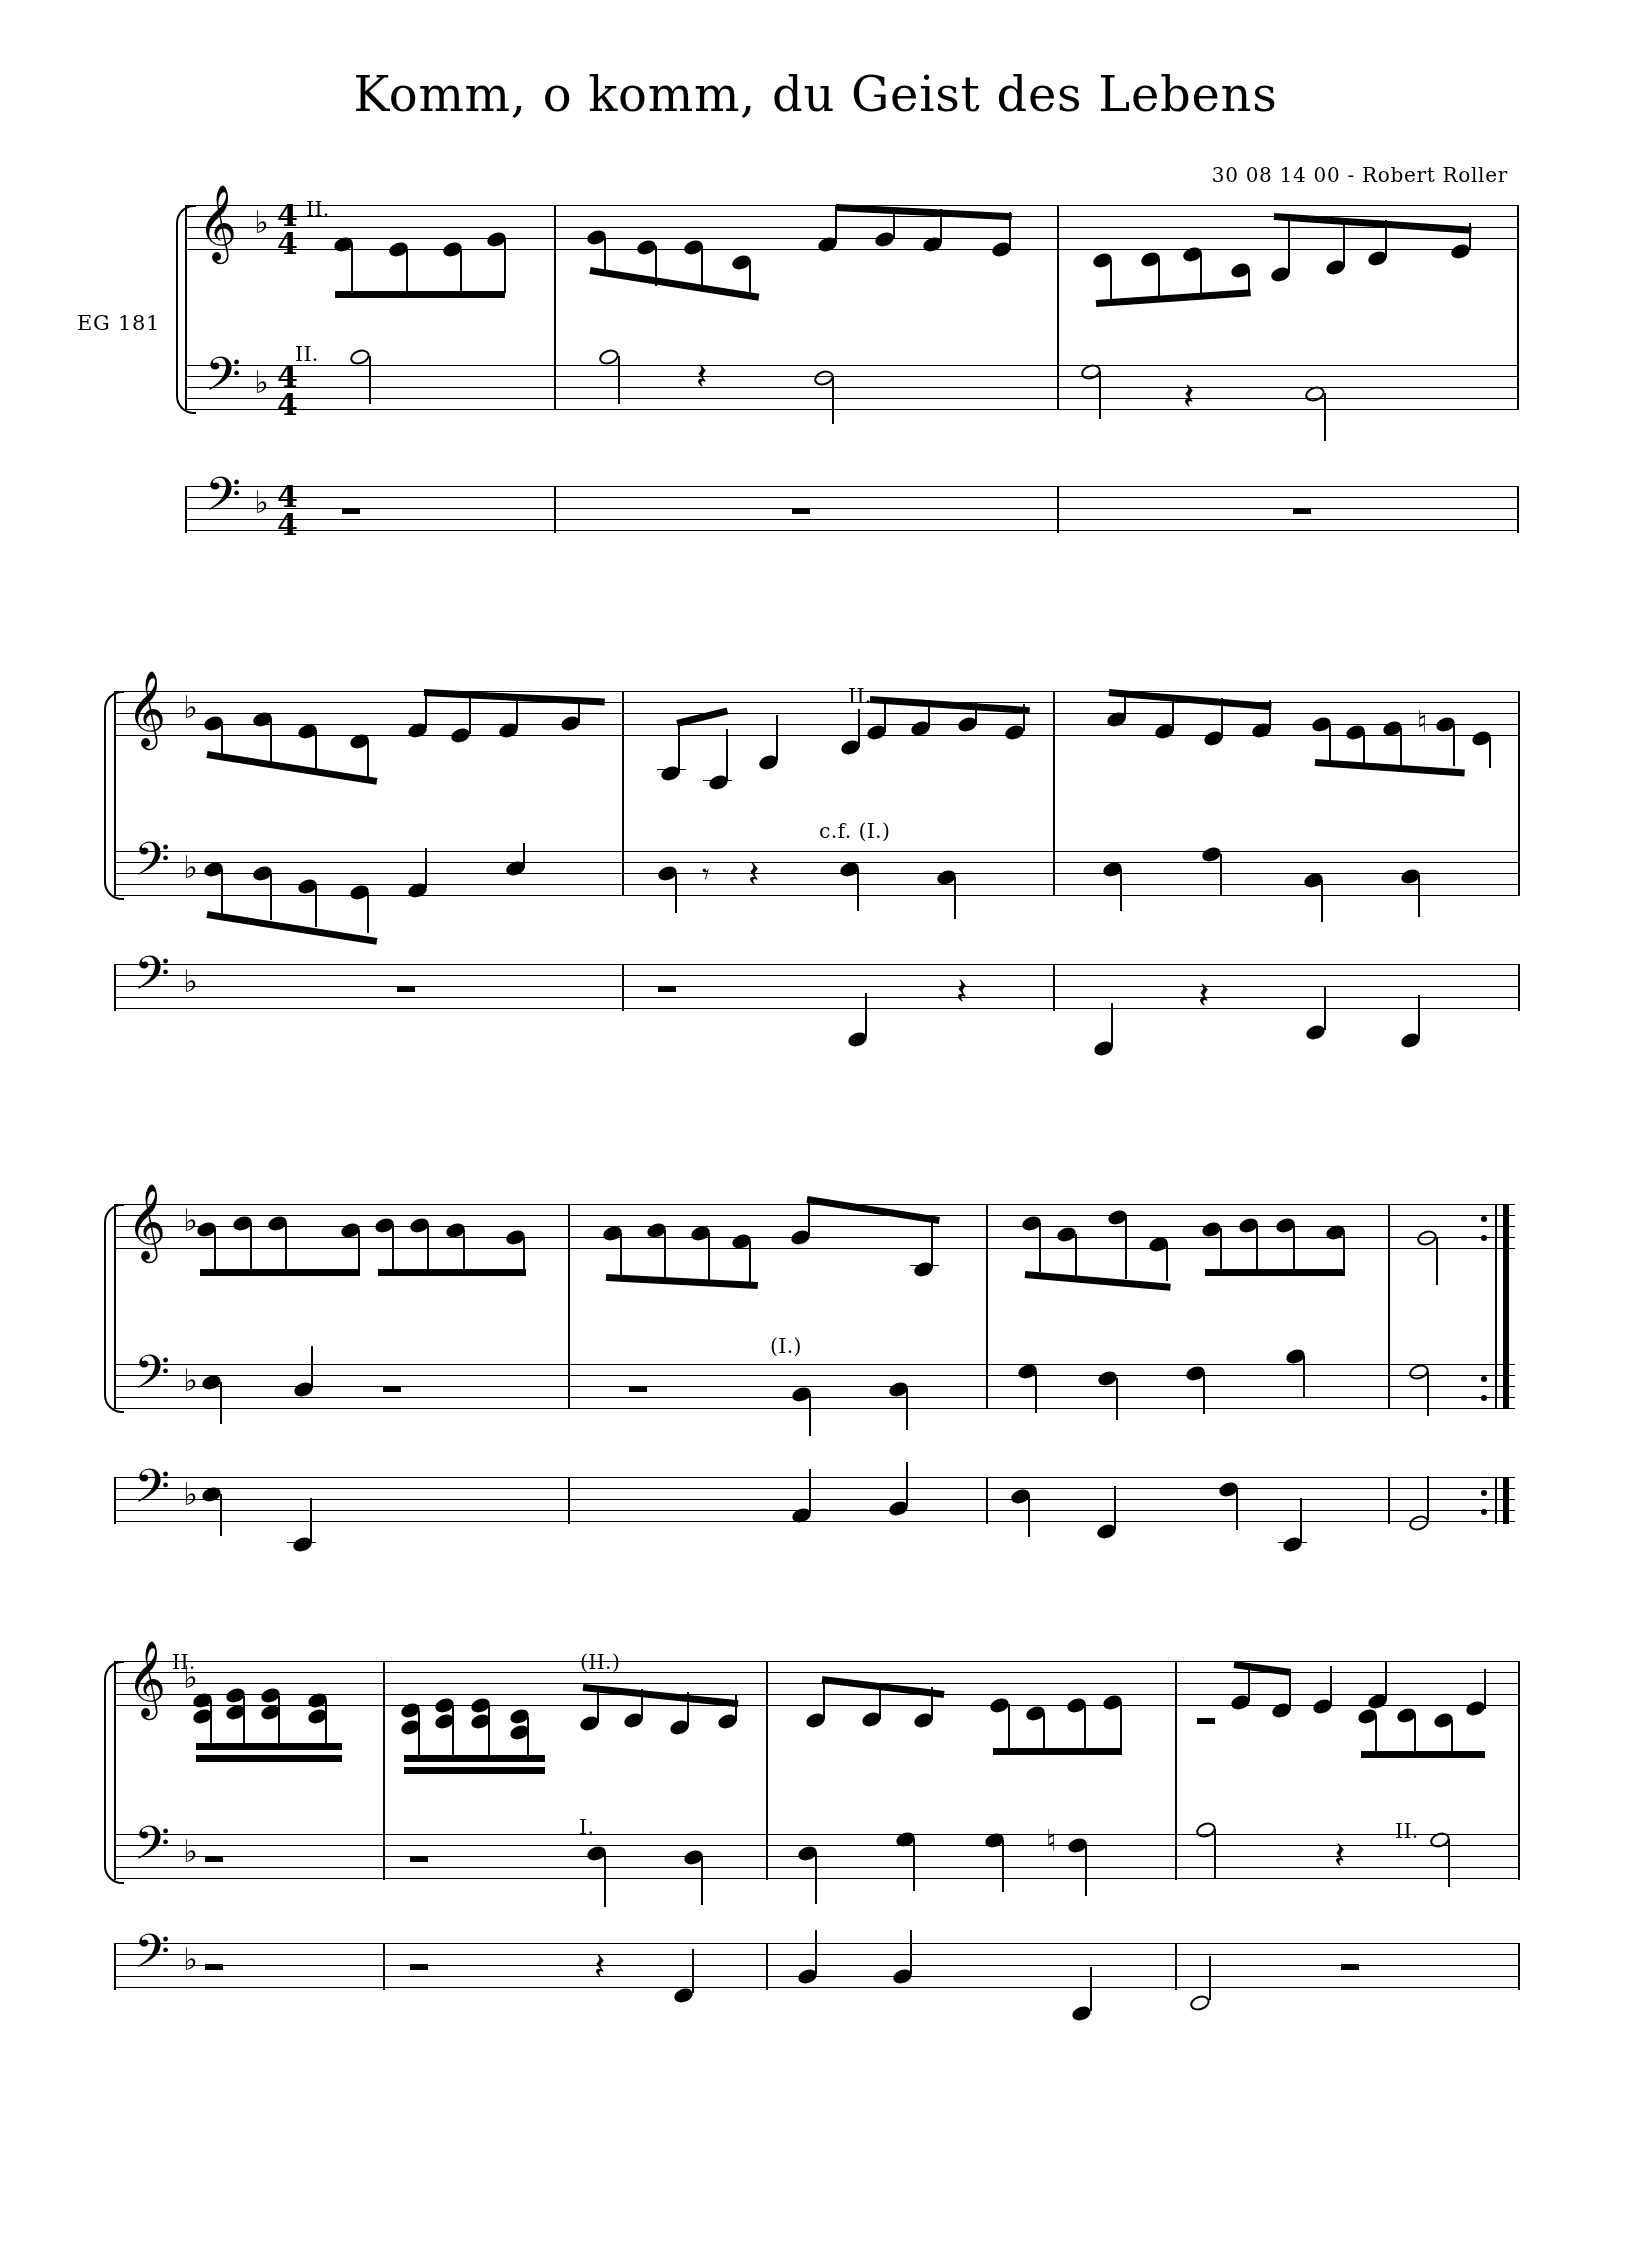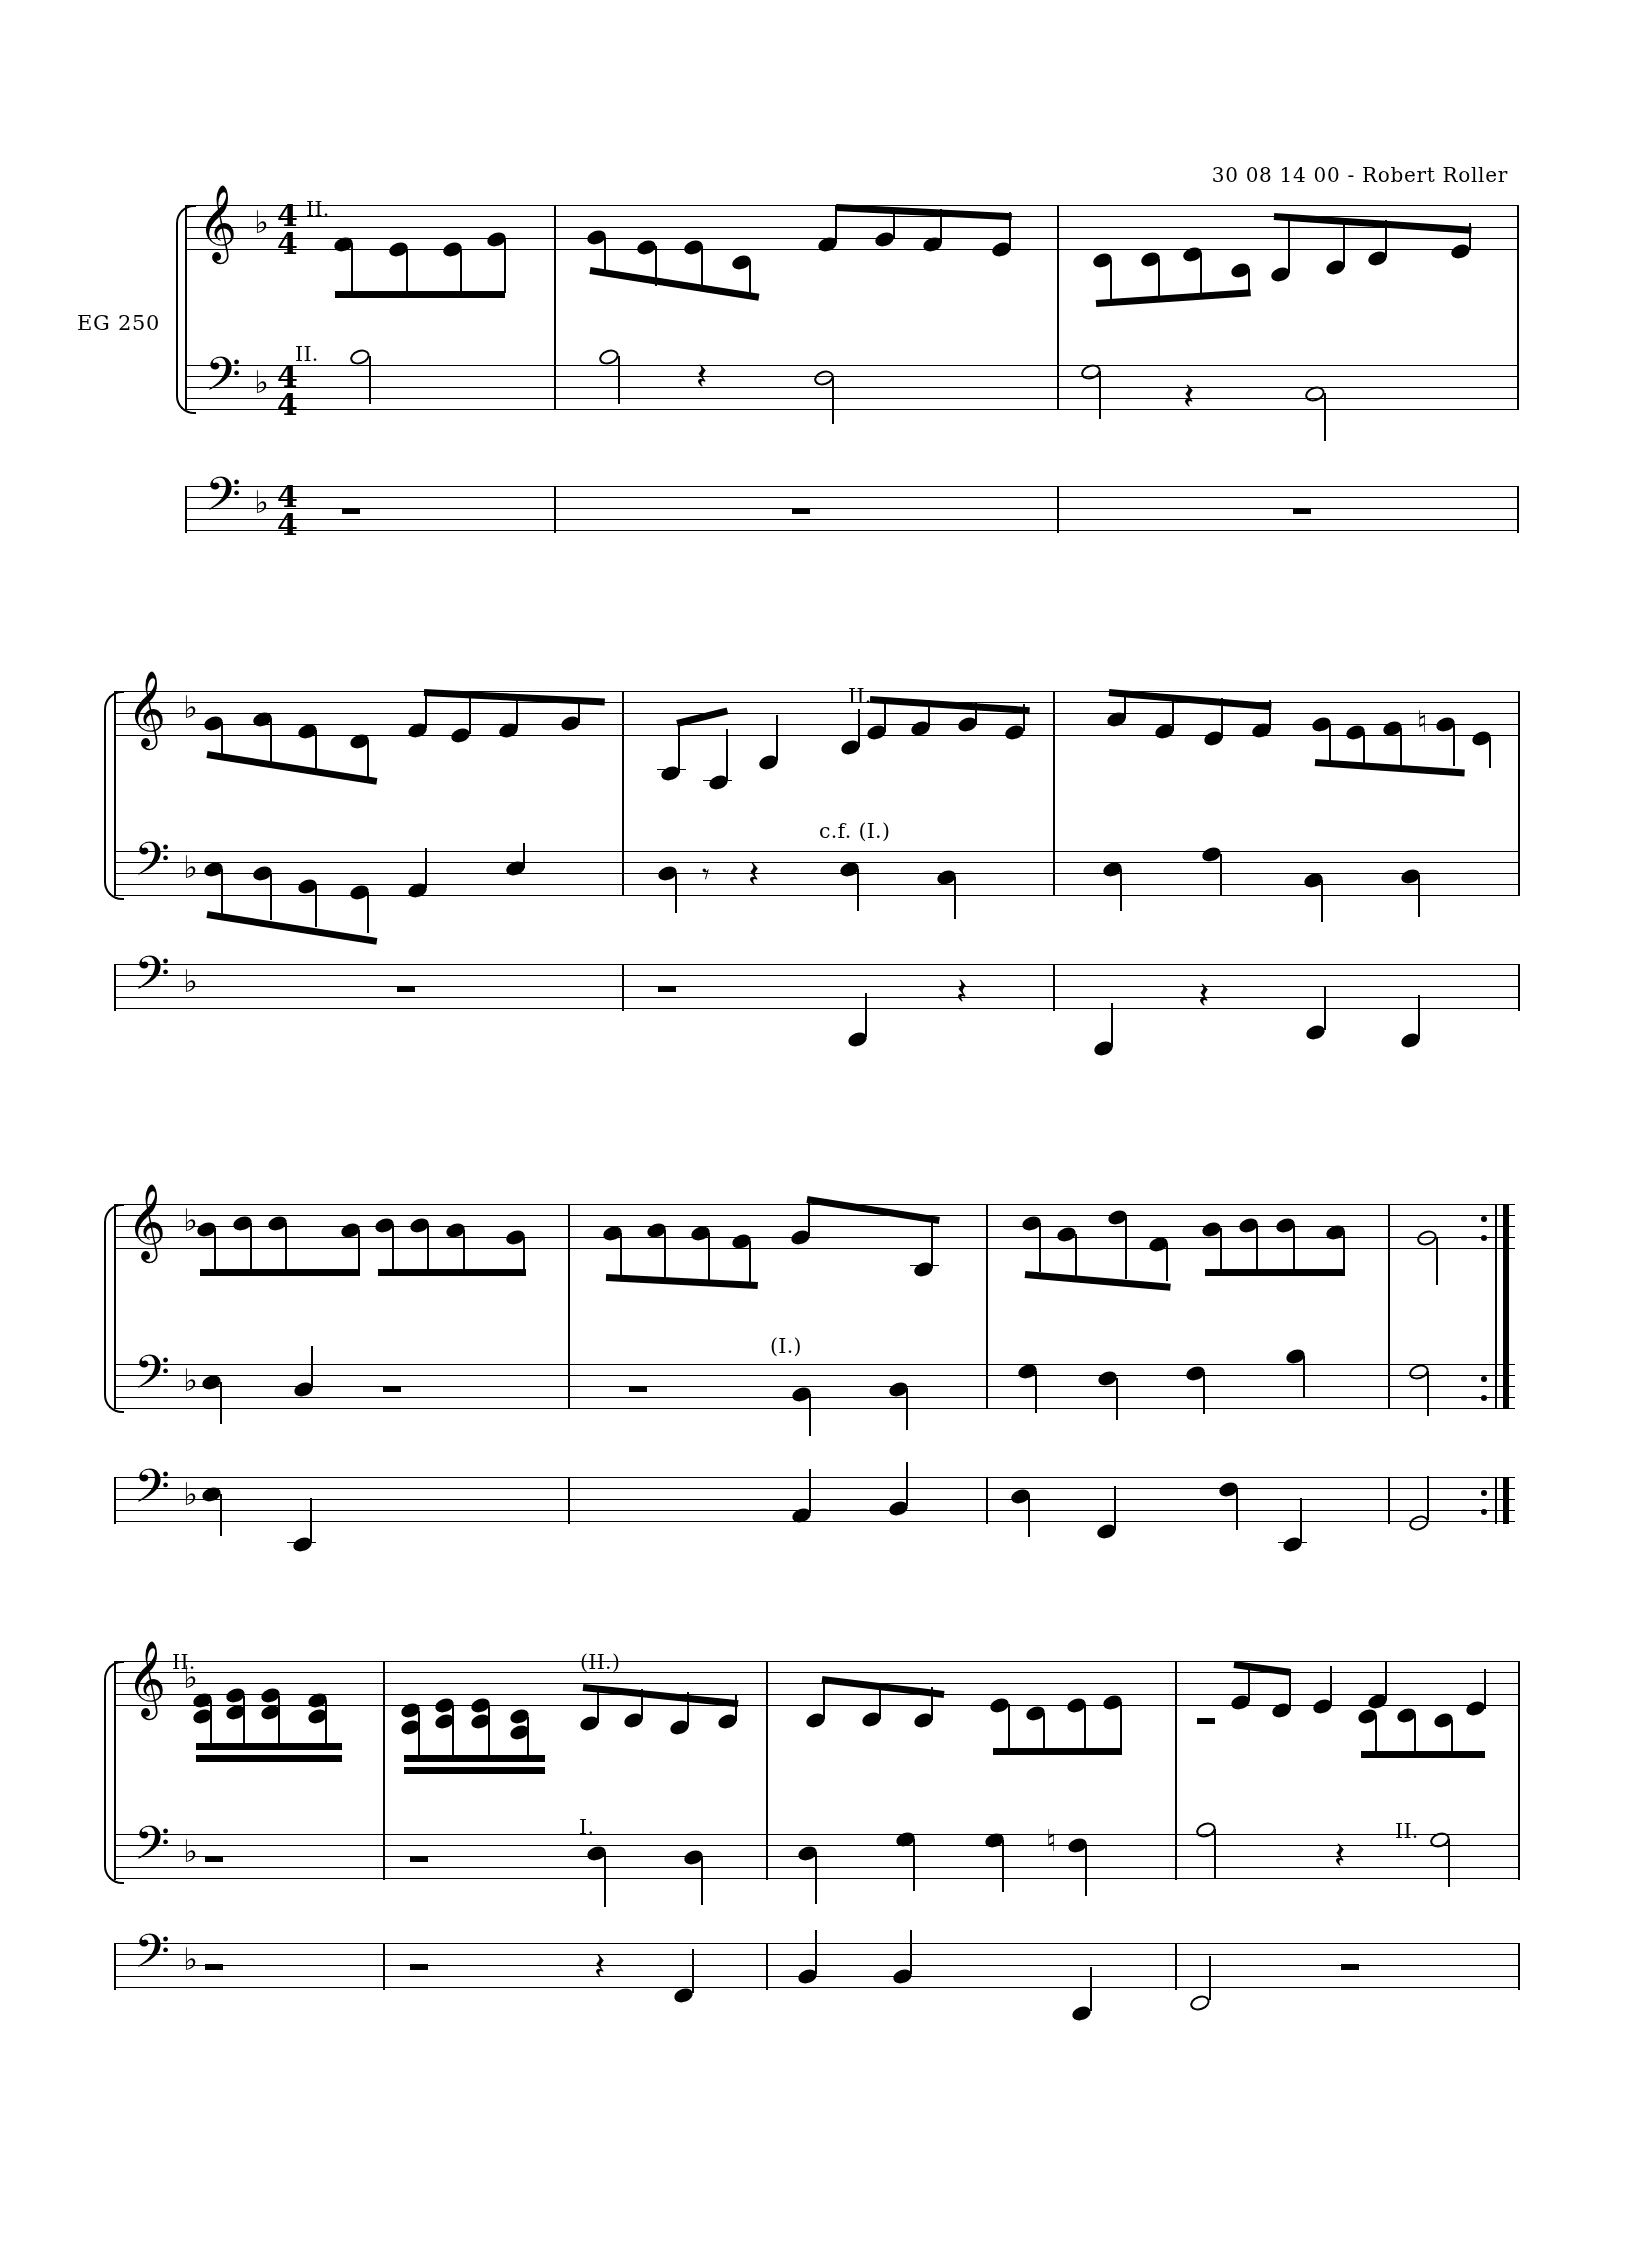--- a/index.html
+++ b/index.html
@@ -53,22 +53,23 @@
   .erest{position:absolute;font-family:"DejaVu Sans",sans-serif;font-size:29px;line-height:1;}
   .natural{position:absolute;font-family:"DejaVu Sans",sans-serif;font-size:30px;line-height:1;}
 
   .mark{position:absolute;font-family:"DejaVu Serif",serif;font-size:20.5px;letter-spacing:0.3px;white-space:nowrap;}
 </style>
 </head>
 <body>
 
 <div class="page">
 
+  <div class="title">Komm, o komm, du Geist des Lebens</div>
   <div class="credit">30 08 14 00  -  Robert Roller</div>
-  <div class="hymnnum">EG 250</div>
+  <div class="hymnnum">EG 181</div>
 
   <div class="system" style="top:0;">
 
     <div class="brace" style="left:176px;top:205px;height:205px;"></div>
     <div class="barline" style="left:185px;top:205px;height:205px;"></div>
     <div class="barline" style="left:185px;top:486px;height:47px;"></div>
 
     <div class="staff" style="left:185px;top:205px;width:1334px;height:45px;">
       <div class="ln ln0"></div>
         <div class="ln ln1"></div>

